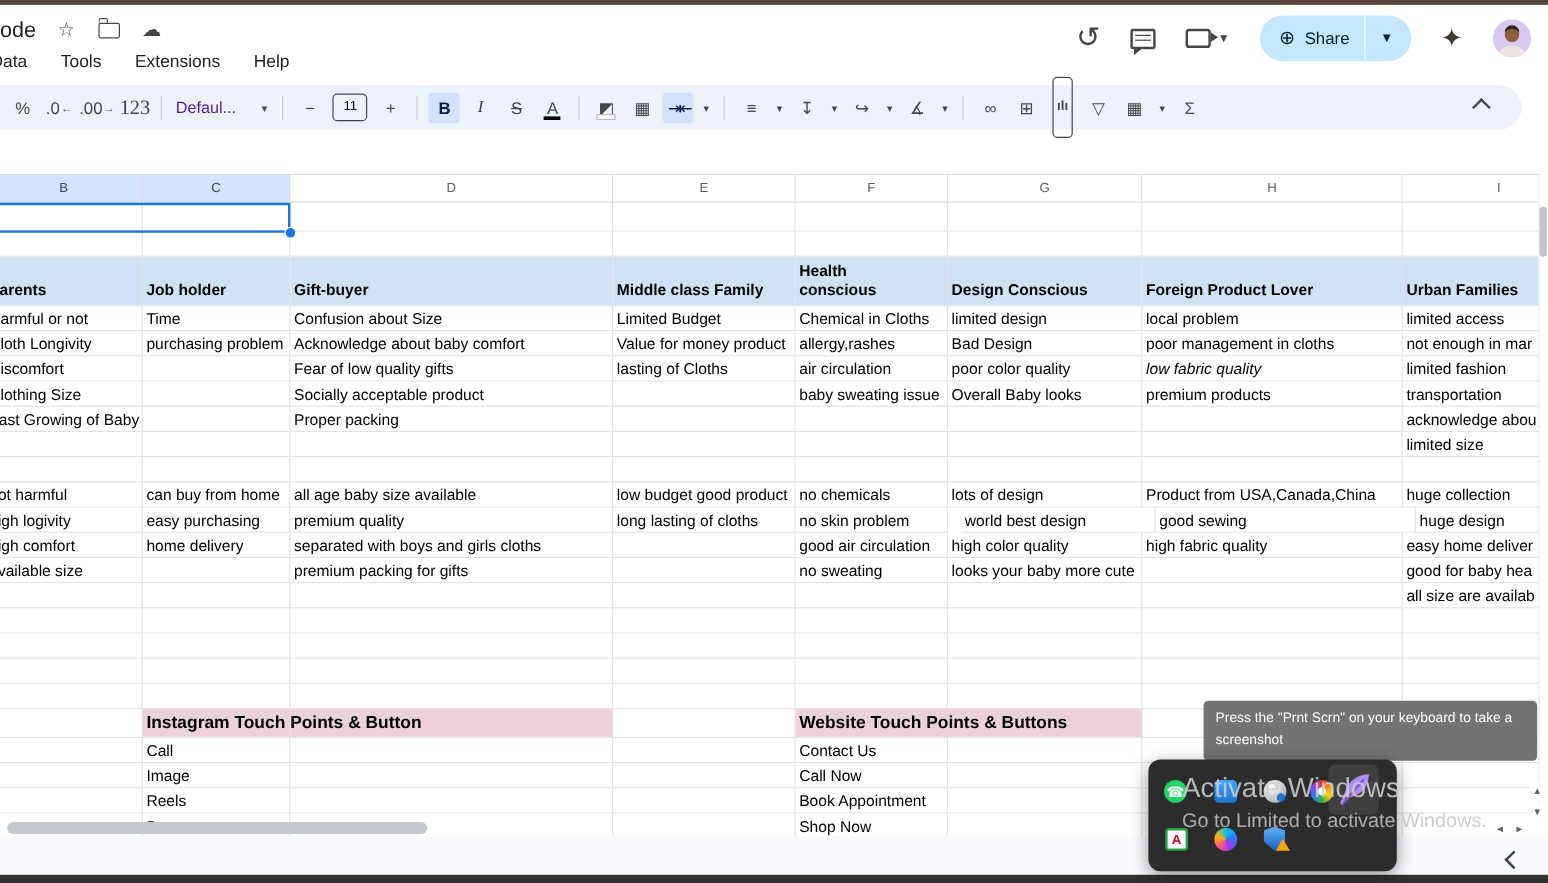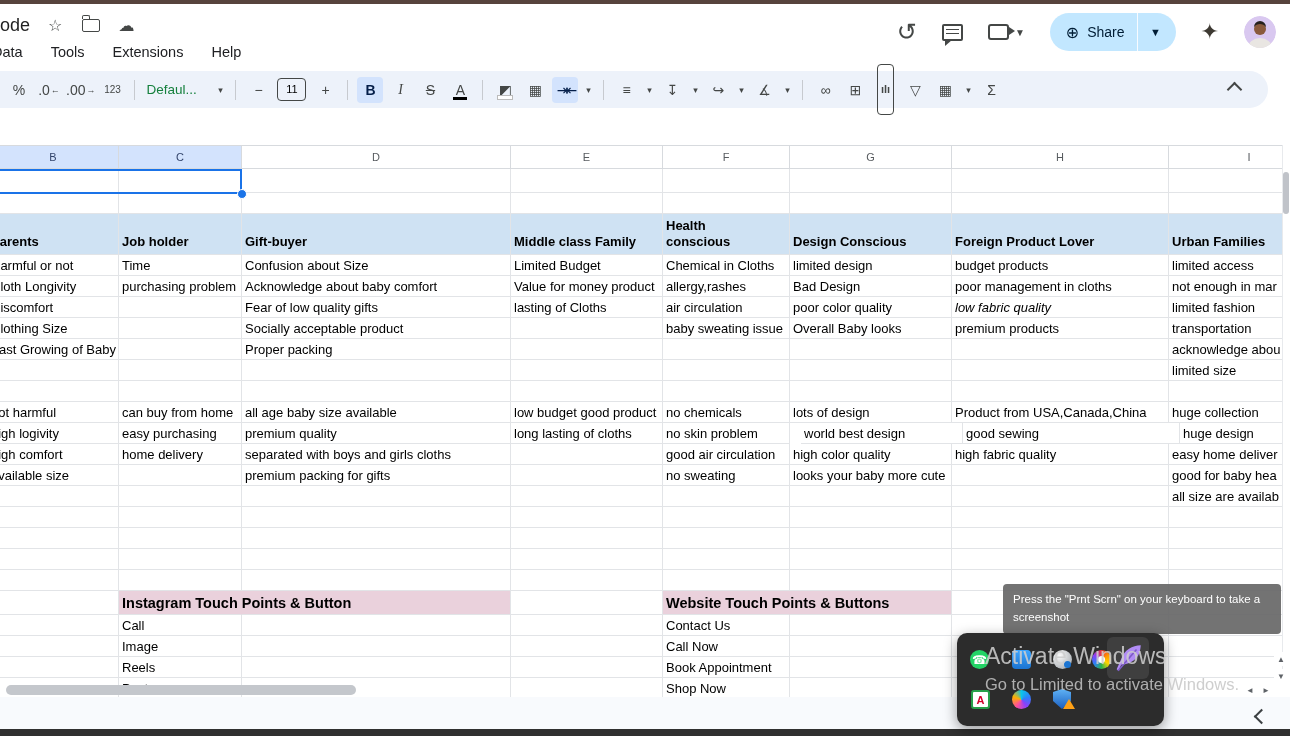--- a/index.html
+++ b/index.html
@@ -43,21 +43,21 @@
   .titem .sub{font-size:9px;margin-left:1px}
   .titem.active{background:#d3e3fd;color:#041e49}
   .titem.boxed{border:1.6px solid #444746;border-radius:4px;min-width:27px;height:21px;font-size:11px;color:#000;margin:0 4px}
   .titem.bold-g{font-weight:bold}
   .titem.italic-g{font-style:italic;font-family:"Liberation Serif",serif}
   .titem.strike-g{text-decoration:line-through}
   .titem.underbar::after{content:"";position:absolute;left:6px;right:6px;bottom:3px;height:3px;background:#000}
   .titem.whitebar::after{content:"";position:absolute;left:5px;right:5px;bottom:3px;height:3px;background:#fff;border:0.5px solid #bbb}
   .titem .glyph{line-height:1}
   .titem .tcaret{font-size:9px;color:#444746;margin-left:4px}
-  .titem.fontname{font-size:13.5px;min-width:62px;justify-content:flex-start;padding:0 2px;color:#15803d}
+  .titem.fontname{font-size:13.5px;min-width:62px;justify-content:flex-start;padding:0 2px;color:#4c1d95}
   .tsep{width:1px;height:20px;background:#c7cacf;margin:0 7px}
   .chartg{font-weight:bold;font-size:11px;border:1.6px solid #444746;border-radius:4px;padding:19px 3px;line-height:1.2}
   #tb-collapse{position:absolute;right:28px;top:13px;width:9px;height:9px;border-top:2px solid #444746;border-left:2px solid #444746;transform:rotate(45deg)}
 
   
   :root{}
   #grid{left:-12px;top:145px;width:1294px;height:552px;overflow:hidden}
   .hdr-row{display:flex;height:24px;border-top:1px solid #d7dade;box-sizing:border-box}
   .colhdr{box-sizing:border-box;border-right:1px solid #d7dade;border-bottom:1px solid #d7dade;
           background:#ffffff;color:#575b5f;font-size:11px;display:flex;align-items:center;justify-content:center}
@@ -156,21 +156,21 @@
     </span>
     <span class="titem">
       <span class="glyph">.0</span>
       <span class="sub">←</span>
     </span>
     <span class="titem">
       <span class="glyph">.00</span>
       <span class="sub">→</span>
     </span>
     <span class="titem">
-      <span class="glyph" style="font-size: 10px;">123</span>
+      <span class="glyph" style="font-size: 17px; font-family: Liberation Serif, serif;">123</span>
     </span>
     <span class="tsep"></span>
     <span class="titem fontname">
       <span class="glyph">Defaul...</span>
     </span>
     <span class="titem" style="min-width: 12px;">
       <span class="tcaret" style="margin-left: 0px;">▾</span>
     </span>
     <span class="tsep"></span>
     <span class="titem">
@@ -301,21 +301,21 @@
         <div class="cell band" style="width: 217px; flex: 0 0 217px; height: 41px;">Foreign Product Lover</div>
         <div class="cell band" style="width: 161px; flex: 0 0 161px; height: 41px;">Urban Families</div>
       </div>
       <div class="grow" style="height: 21px;">
         <div class="cell" style="width: 131px; flex: 0 0 131px; height: 21px;">Harmful or not</div>
         <div class="cell" style="width: 123px; flex: 0 0 123px; height: 21px;">Time</div>
         <div class="cell" style="width: 269px; flex: 0 0 269px; height: 21px;">Confusion about Size</div>
         <div class="cell" style="width: 152px; flex: 0 0 152px; height: 21px;">Limited Budget</div>
         <div class="cell" style="width: 127px; flex: 0 0 127px; height: 21px;">Chemical in Cloths</div>
         <div class="cell" style="width: 162px; flex: 0 0 162px; height: 21px;">limited design</div>
-        <div class="cell" style="width: 217px; flex: 0 0 217px; height: 21px;">budget products</div>
+        <div class="cell" style="width: 217px; flex: 0 0 217px; height: 21px;">local problem</div>
         <div class="cell" style="width: 161px; flex: 0 0 161px; height: 21px;">limited access</div>
       </div>
       <div class="grow" style="height: 21px;">
         <div class="cell" style="width: 131px; flex: 0 0 131px; height: 21px;">Cloth Longivity</div>
         <div class="cell" style="width: 123px; flex: 0 0 123px; height: 21px;">purchasing problem</div>
         <div class="cell" style="width: 269px; flex: 0 0 269px; height: 21px;">Acknowledge about baby comfort</div>
         <div class="cell" style="width: 152px; flex: 0 0 152px; height: 21px;">Value for money product</div>
         <div class="cell" style="width: 127px; flex: 0 0 127px; height: 21px;">allergy,rashes</div>
         <div class="cell" style="width: 162px; flex: 0 0 162px; height: 21px;">Bad Design</div>
         <div class="cell" style="width: 217px; flex: 0 0 217px; height: 21px;">poor management in cloths</div>

